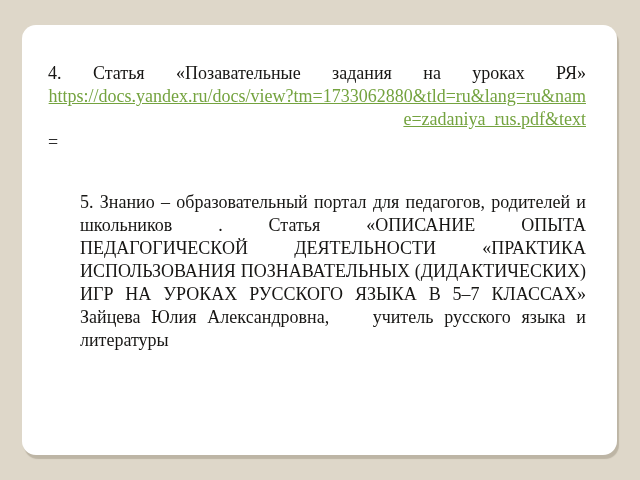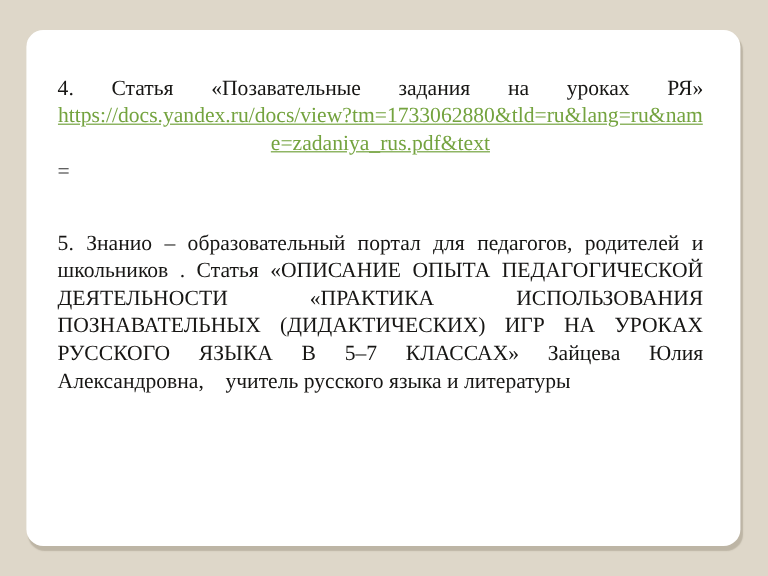--- a/index.html
+++ b/index.html
@@ -46,33 +46,34 @@
   .ref-head {
     text-align: justify;
     text-align-last: justify;
   }
 
   .ref-link {
     display: block;
     color: #74a33f;
     text-decoration: underline;
     word-break: break-all;
-    text-align: center;
+    text-align: right;
     cursor: pointer;
   }
 
   .ref-suffix {
     display: block;
     color: #2c2c2c;
     text-align: left;
   }
 
   .ref-para {
     text-align: justify;
     margin-bottom: 37px;
+    margin-left: 32px;
   }
 </style>
 </head>
 <body>
 
 <div class="slide">
   <div class="panel">
     <div class="content">
 
       <div class="ref-block">

